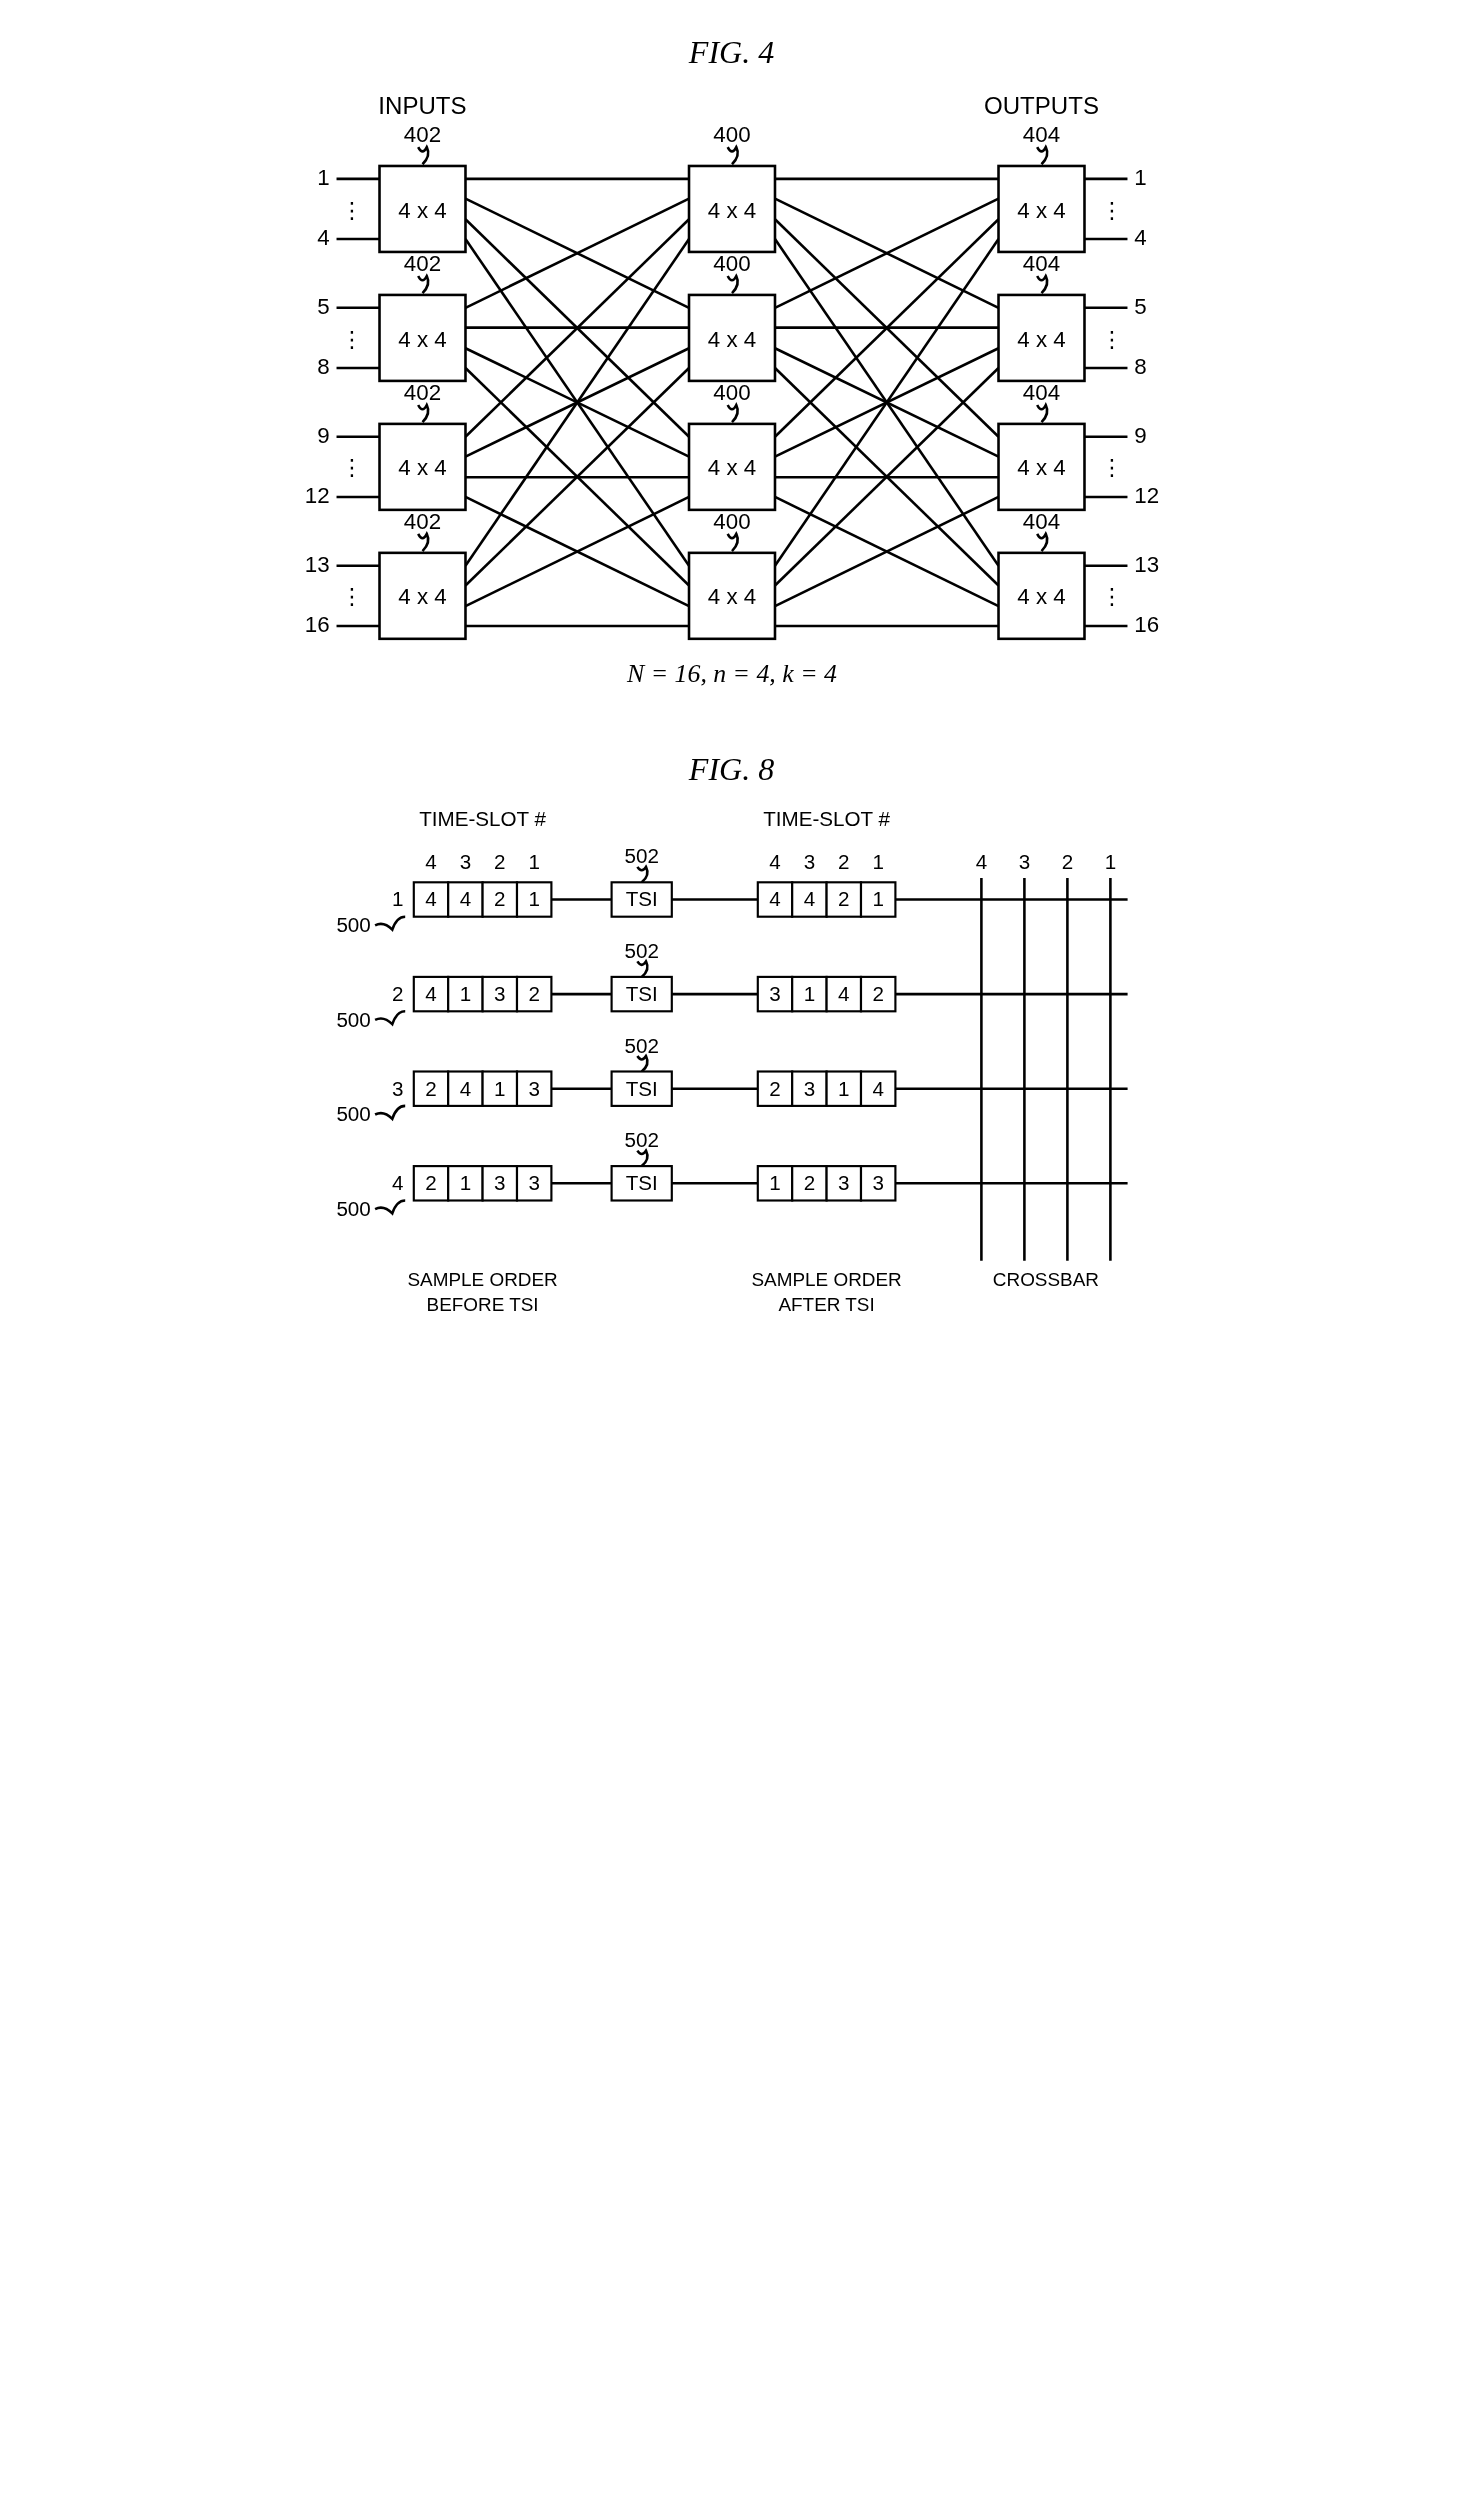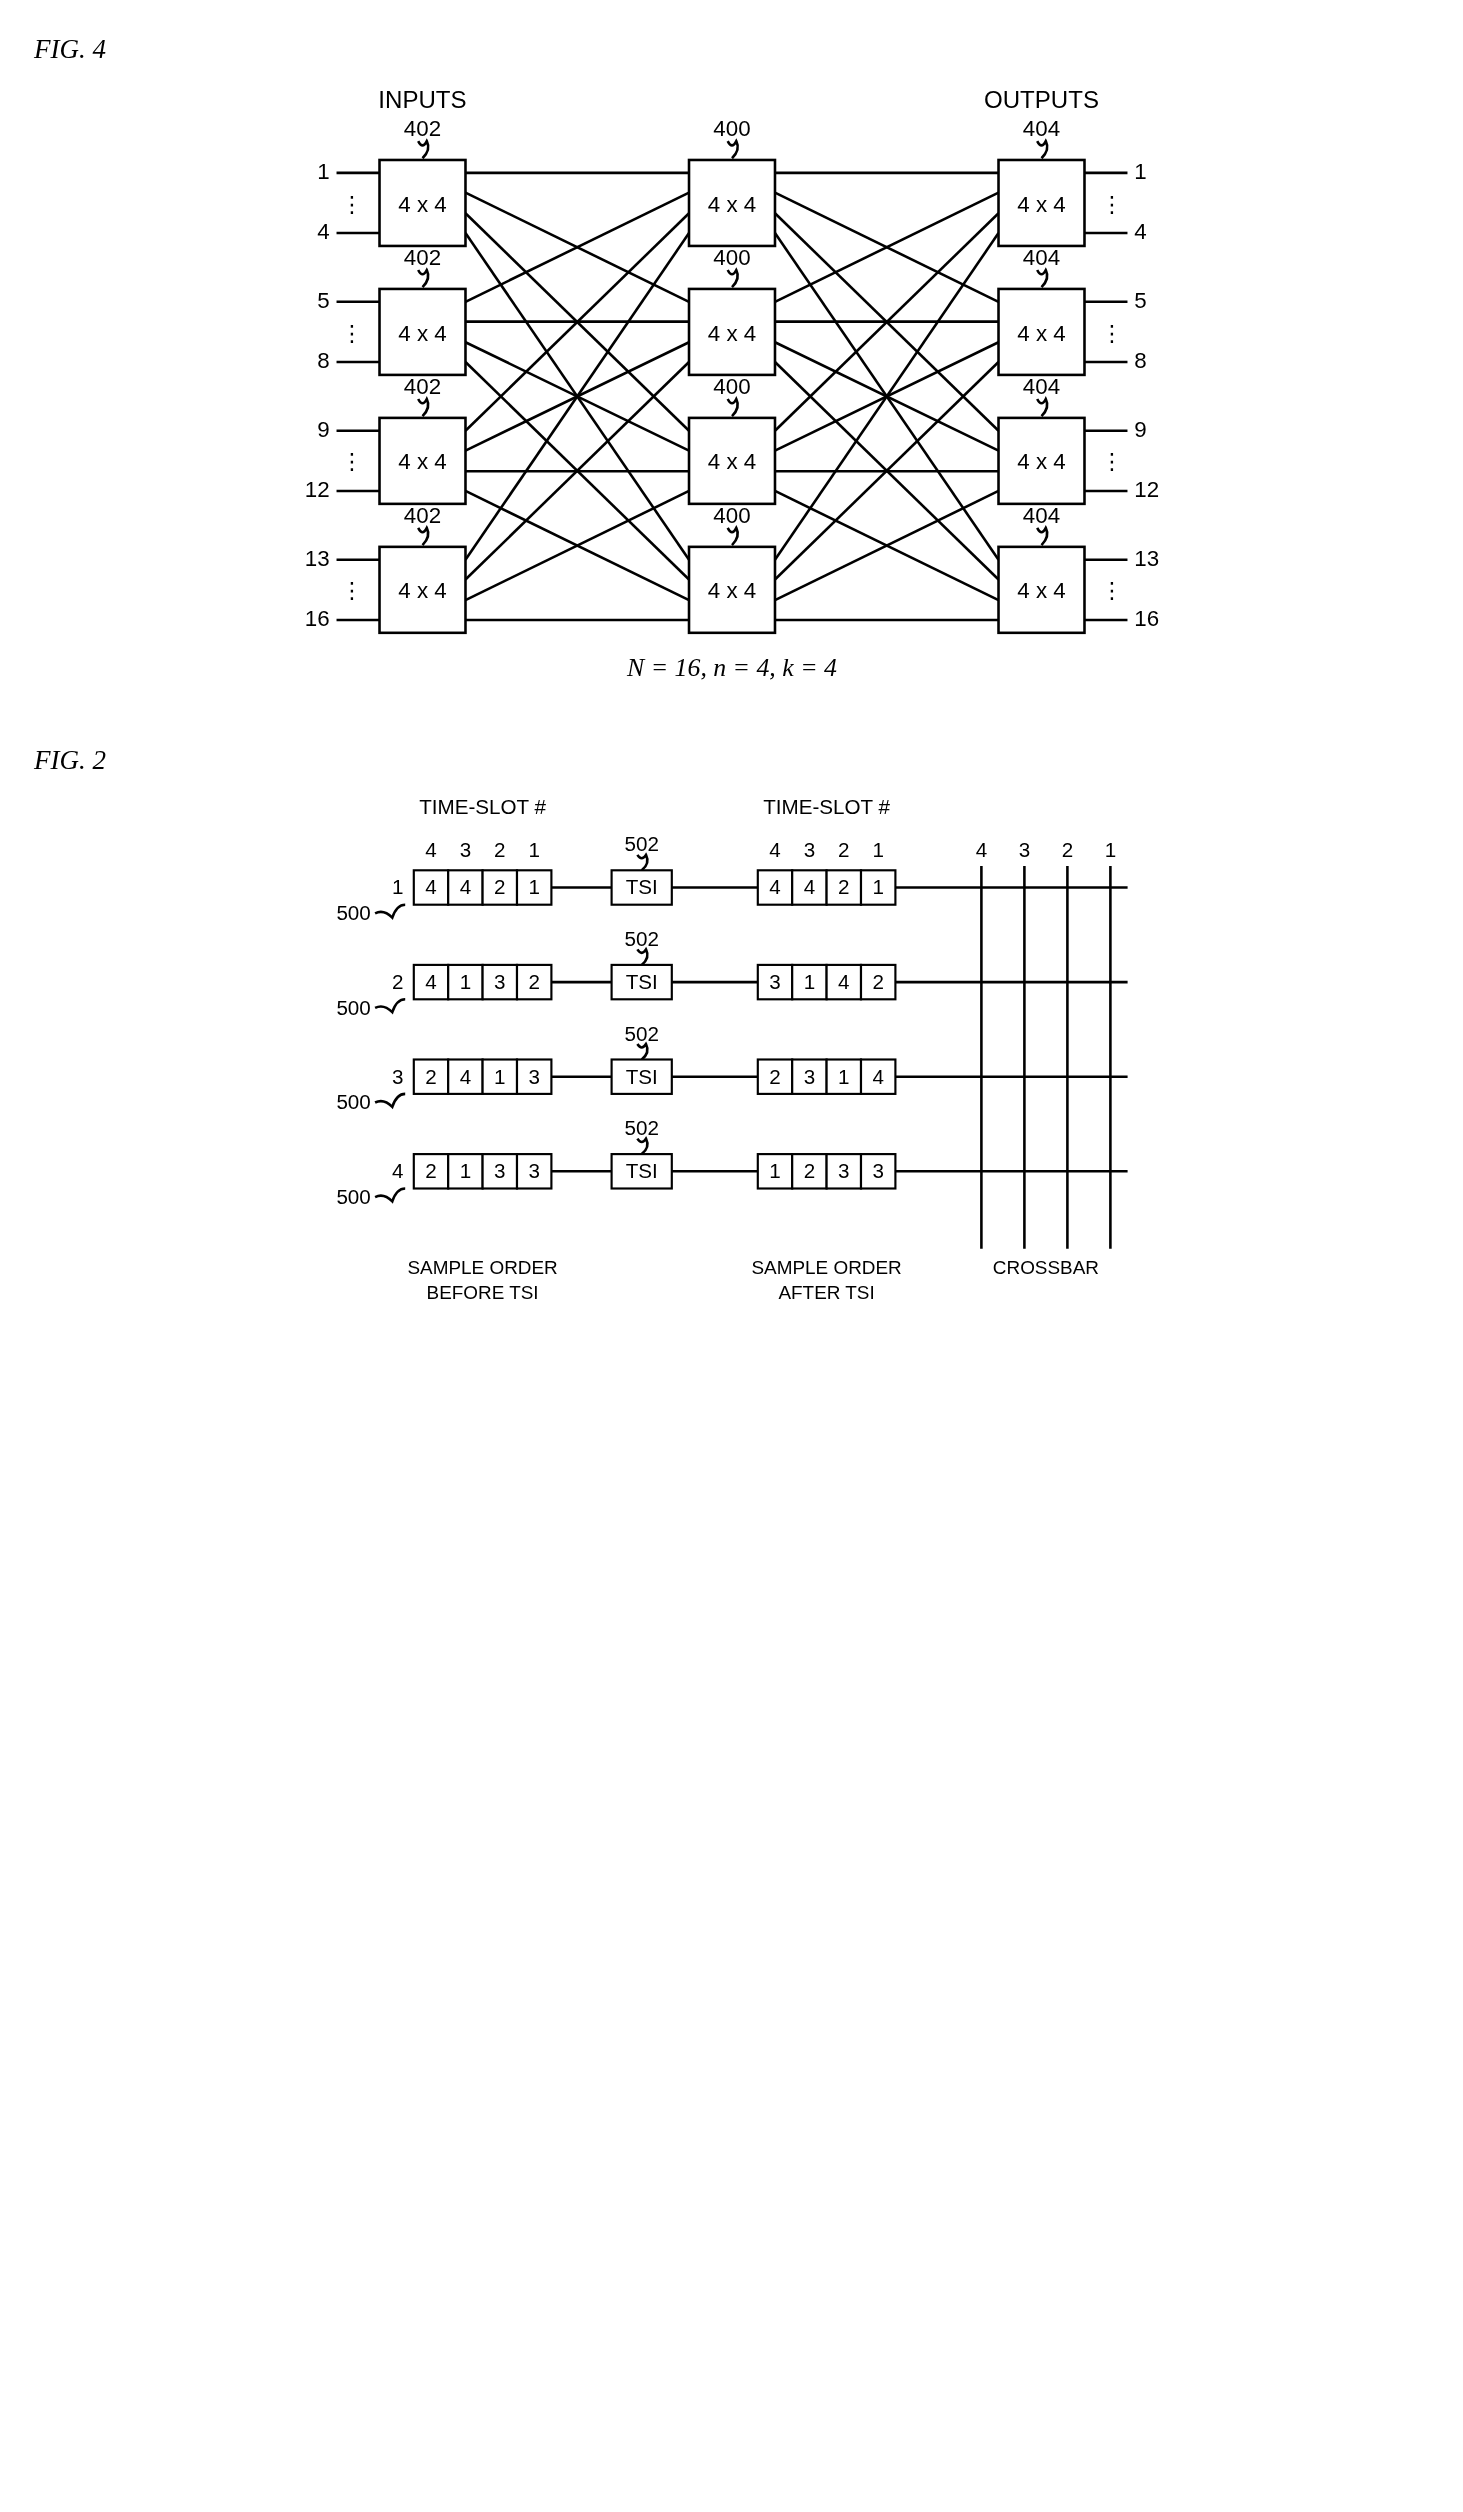--- a/index.html
+++ b/index.html
@@ -5,21 +5,22 @@
   body {
     margin: 0;
     padding: 34px;
     background: white;
     font-family: "Times New Roman", serif;
   }
   .figure {
     margin-bottom: 52px;
   }
   .figure-title {
-    font-size: 27px;
+    text-align: center;
+    font-size: 32px;
     font-style: italic;
     margin-bottom: 8.6px;
   }
   svg {
     display: block;
     margin: 0 auto;
   }
   .box {
     fill: white;
     stroke: black;
@@ -201,21 +202,21 @@
       <text x="942" y="310" text-anchor="middle">⋮</text>
       <text x="942" y="460" text-anchor="middle">⋮</text>
       <text x="942" y="610" text-anchor="middle">⋮</text>
     </g>
 
     <text x="500" y="700" font-size="30" text-anchor="middle" class="serif" font-style="italic">N = 16,   n = 4,   k = 4</text>
   </svg>
 </div>
 
 <div class="figure">
-  <div class="figure-title serif">FIG. 2</div>
+  <div class="figure-title serif">FIG. 8</div>
   <svg width="860" height="551" viewBox="0 0 1000 640">
 
     <text x="210" y="35" font-size="24" text-anchor="middle">TIME-SLOT #</text>
     <text x="610" y="35" font-size="24" text-anchor="middle">TIME-SLOT #</text>
 
     <g font-size="24">
       <text x="150" y="85" text-anchor="middle">4</text>
       <text x="190" y="85" text-anchor="middle">3</text>
       <text x="230" y="85" text-anchor="middle">2</text>
       <text x="270" y="85" text-anchor="middle">1</text>

